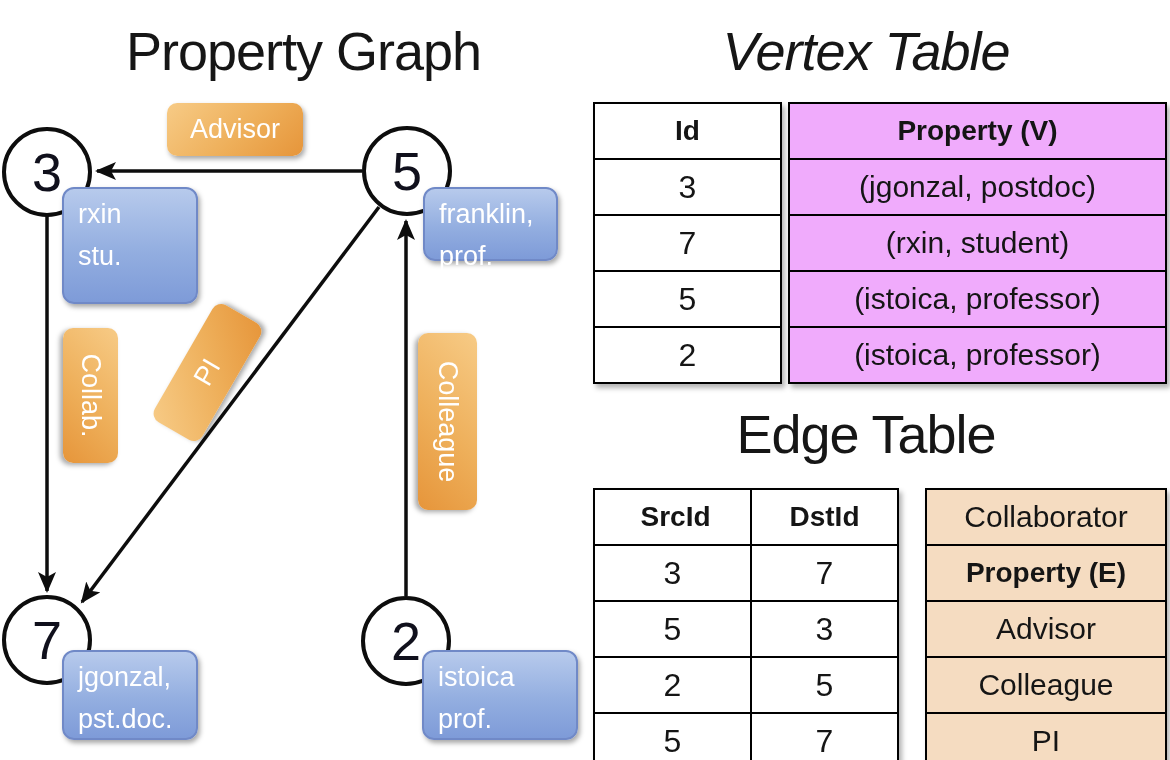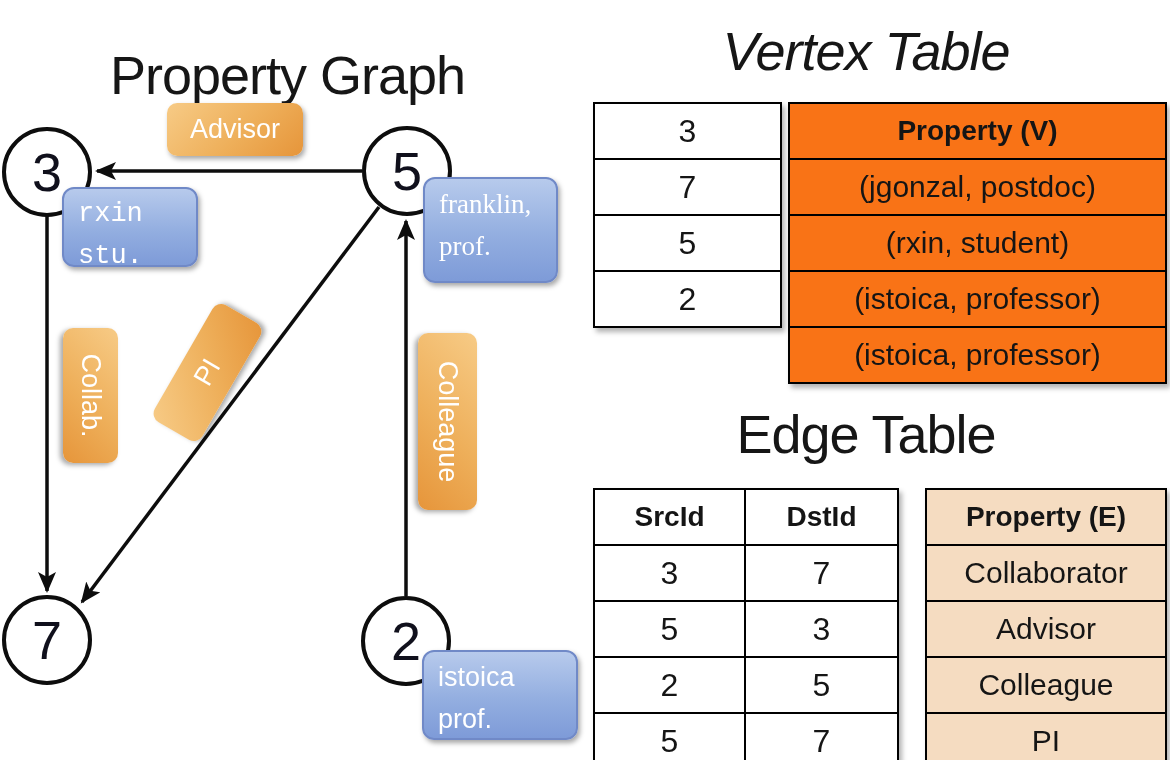--- a/index.html
+++ b/index.html
@@ -48,78 +48,85 @@
   .rotpi  { transform:rotate(-60deg); }
 
   
   table { border-collapse:collapse; table-layout:fixed; box-shadow:3px 4px 5px rgba(0,0,0,0.3); }
   td {
     border:2.5px solid #000000; height:54px; text-align:center;
     font-size:30px; color:#151515; padding:0; overflow:hidden; white-space:nowrap;
   }
   td.hdr  { font-weight:bold; font-size:28px; }
   td.num  { font-size:32px; }
-  .vprop td { background:#f97316; }
+  .vprop td { background:#f0abfc; }
   .eprop td { background:#f5dcc1; }
 </style>
 </head>
 <body>
 
 <div id="stage">
 
   <svg id="edges-svg" width="580" height="760" viewBox="0 0 580 760">
     <defs>
       <marker id="arrow" markerUnits="userSpaceOnUse" markerWidth="26" markerHeight="22" refX="19" refY="9" orient="auto">
         <path d="M0,0 L21,9 L0,18 L5,9 Z" fill="#0d0d0d"></path>
       </marker>
     </defs>
     <line x1="362" y1="171" x2="97" y2="171" stroke="#0d0d0d" stroke-width="3.5" marker-end="url(#arrow)"></line>
     <line x1="47" y1="216" x2="47" y2="591" stroke="#0d0d0d" stroke-width="3.5" marker-end="url(#arrow)"></line>
     <line x1="406" y1="596" x2="406" y2="221" stroke="#0d0d0d" stroke-width="3.5" marker-end="url(#arrow)"></line>
     <line x1="379" y1="207" x2="82" y2="602" stroke="#0d0d0d" stroke-width="3.5" marker-end="url(#arrow)"></line>
   </svg>
 
-  <div class="abs big-title" style="left:0; top:20; width:575px; top:20px;margin-top:24px;">Property Graph</div>
+  <div class="abs big-title" style="left:16px; top:20; width:575px; top:20px;">Property Graph</div>
 
   <div class="abs node-circle" style="left:2px; top:127px;">
     <span>3</span>
   </div>
   <div class="abs node-circle" style="left:362px; top:126px;">
     <span>5</span>
   </div>
   <div class="abs node-circle" style="left:2px; top:595px;">
     <span>7</span>
   </div>
   <div class="abs node-circle" style="left:361px; top:596px;">
     <span>2</span>
   </div>
 
-  <div class="abs vlabel" style="left:62px; top:187px; width:136px; height:80px;font-family:Liberation Mono, monospace;">
+  <div class="abs vlabel" style="left:62px; top:187px; width:136px; height:117px;">
     <div>rxin</div>
     <div>stu.</div>
   </div>
-  <div class="abs vlabel" style="left:423px; top:177px; width:135px; height:106px;font-family:Liberation Serif, serif;">
+  <div class="abs vlabel" style="left:423px; top:187px; width:135px; height:74px;">
     <div>franklin,</div>
     <div>prof.</div>
+  </div>
+  <div class="abs vlabel" style="left:62px; top:650px; width:136px; height:90px;">
+    <div>jgonzal,</div>
+    <div>pst.doc.</div>
   </div>
   <div class="abs vlabel" style="left:422px; top:650px; width:156px; height:90px;">
     <div>istoica</div>
     <div>prof.</div>
   </div>
 
   <div class="abs elabel" style="left:167px; top:103px; width:136px; height:53px;">Advisor</div>
   <div class="abs elabel rot90" style="left:23px; top:368px; width:135px; height:55px;">Collab.</div>
   <div class="abs elabel rotpi" style="left:140px; top:345px; width:135px; height:55px;">PI</div>
   <div class="abs elabel rot90" style="left:359px; top:392px; width:177px; height:59px;">Colleague</div>
 
   <div class="abs big-title" style="left:581px; top:20px; width:570px;font-style:italic;">Vertex Table</div>
   <div class="abs big-title" style="left:581px; top:403px; width:570px;">Edge Table</div>
 
   <table class="abs" style="left:593px; top:102px; width:189px;">
     <tbody>
+        <tr>
+          <td class="hdr">Id</td>
+        </tr>
     <tr>
           <td class="num">3</td>
         </tr>
     <tr>
           <td class="num">7</td>
         </tr>
     <tr>
           <td class="num">5</td>
         </tr>
     <tr>
@@ -144,21 +151,21 @@
         </tr>
     <tr>
           <td>(istoica, professor)</td>
         </tr>
   </tbody>
     </table>
 
   <table class="abs" style="left:593px; top:488px; width:306px;">
     <tbody>
         <tr>
-      <td class="hdr" style="width:149px;">SrcId</td>
+      <td class="hdr" style="width:149px;padding-left:6px;">SrcId</td>
       <td class="hdr">DstId</td>
     </tr>
     <tr>
       <td class="num">3</td>
       <td class="num">7</td>
     </tr>
     <tr>
       <td class="num">5</td>
       <td class="num">3</td>
     </tr>
@@ -169,26 +176,26 @@
     <tr>
       <td class="num">5</td>
       <td class="num">7</td>
     </tr>
   </tbody>
     </table>
 
   <table class="abs eprop" style="left:925px; top:488px; width:242px;">
     <tbody>
         <tr>
+          <td>Collaborator</td>
+        </tr>
+    <tr>
           <td class="hdr">Property (E)</td>
         </tr>
     <tr>
-          <td>Collaborator</td>
-        </tr>
-    <tr>
           <td>Advisor</td>
         </tr>
     <tr>
           <td>Colleague</td>
         </tr>
     <tr>
           <td>PI</td>
         </tr>
   </tbody>
     </table>

